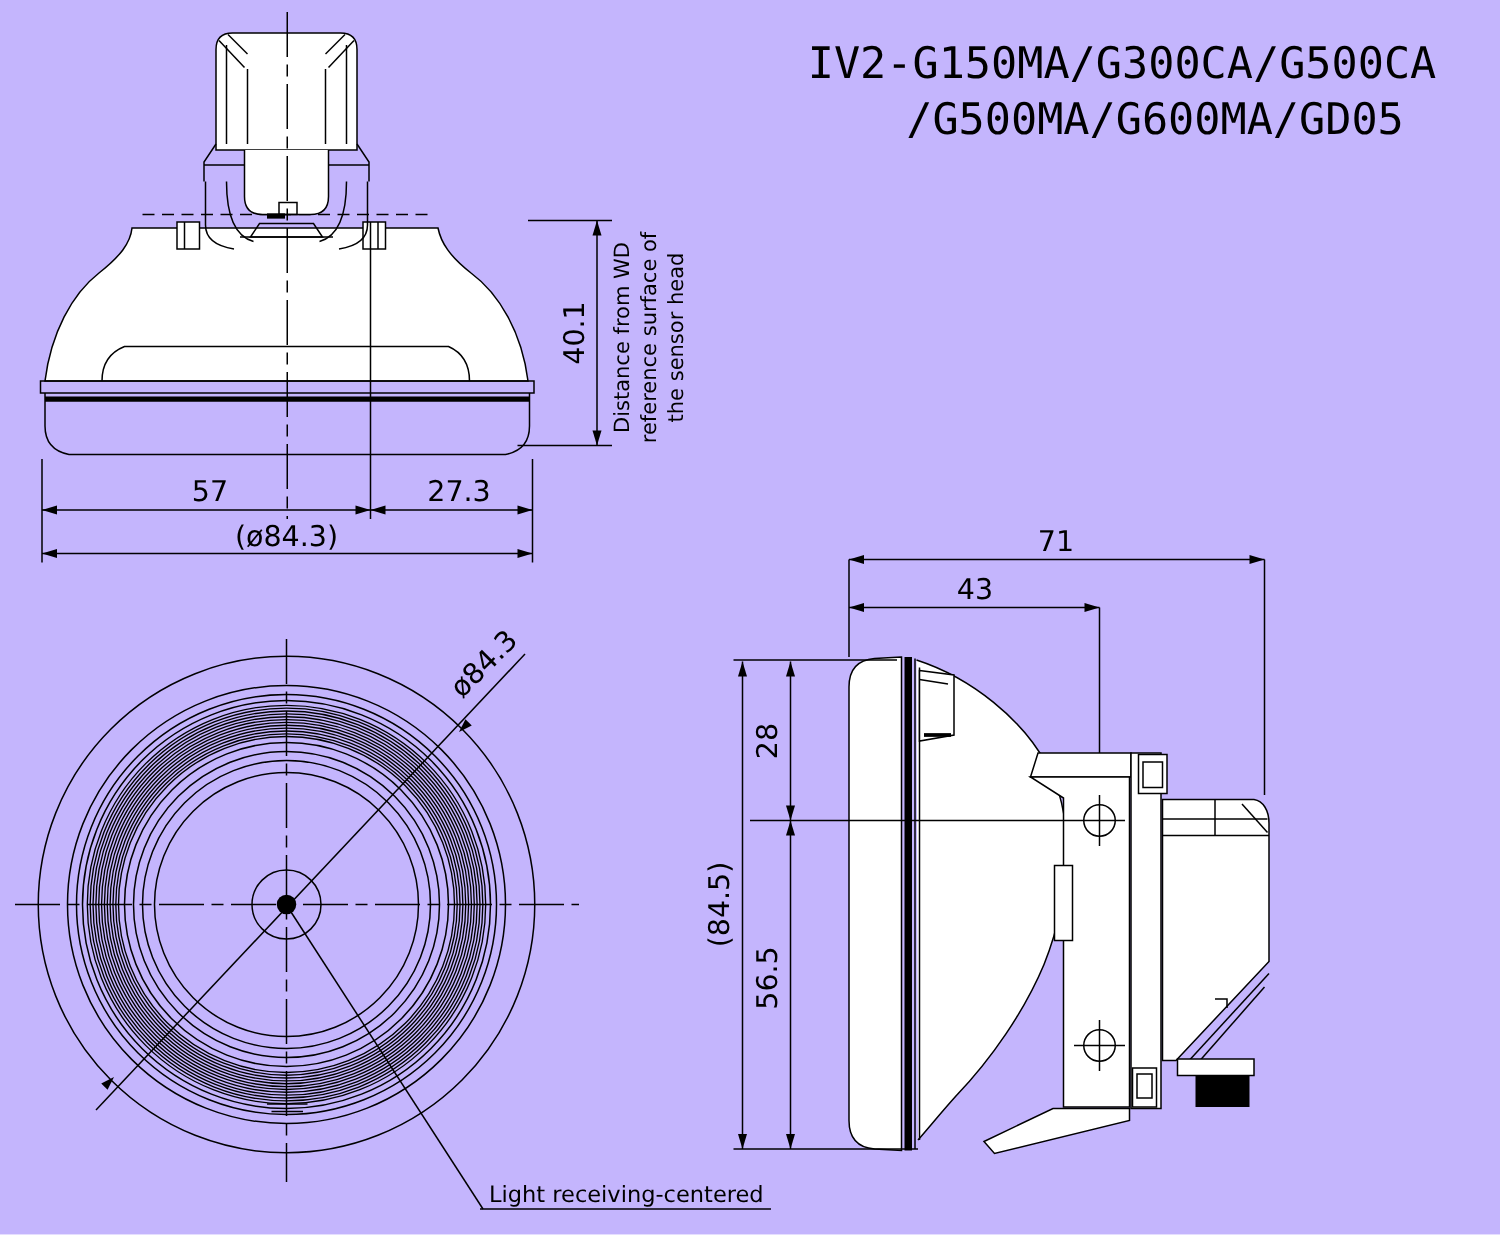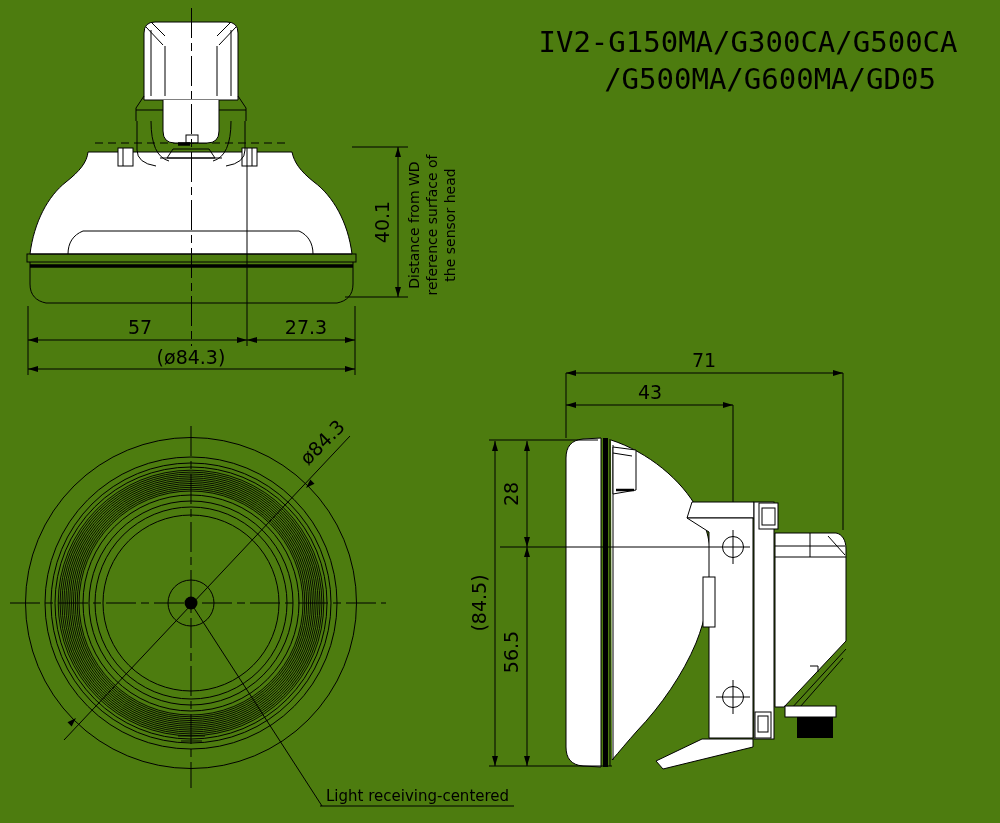--- a/index.html
+++ b/index.html
@@ -1,16 +1,16 @@
 <!DOCTYPE html>
 <html><head>
 <meta charset="utf-8">
 <style>
   html,body{margin:0;padding:0;background:#ffffff;}
-  .page{position:relative;width:1000px;height:823px;background:#4d7c0f;overflow:hidden;}
+  .page{position:relative;width:1000px;height:823px;background:#c4b5fd;overflow:hidden;}
   svg{display:block;}
   .ln{stroke:#000;stroke-width:1;fill:none;}
   .ln9{stroke:#000;stroke-width:.9;fill:none;}
   .fw{stroke:#000;stroke-width:1;fill:#ffffff;}
   .fb{fill:#000;stroke:none;}
   .thk{stroke:#000;stroke-width:3.5;fill:none;}
   .thk2{stroke:#000;stroke-width:2.5;fill:none;}
   .cl{stroke:#000;stroke-width:1;fill:none;stroke-dasharray:30 5 8 5;}
   .hid{stroke:#000;stroke-width:1;fill:none;stroke-dasharray:8 5;}
   .arr{fill:#000;stroke:none;}

